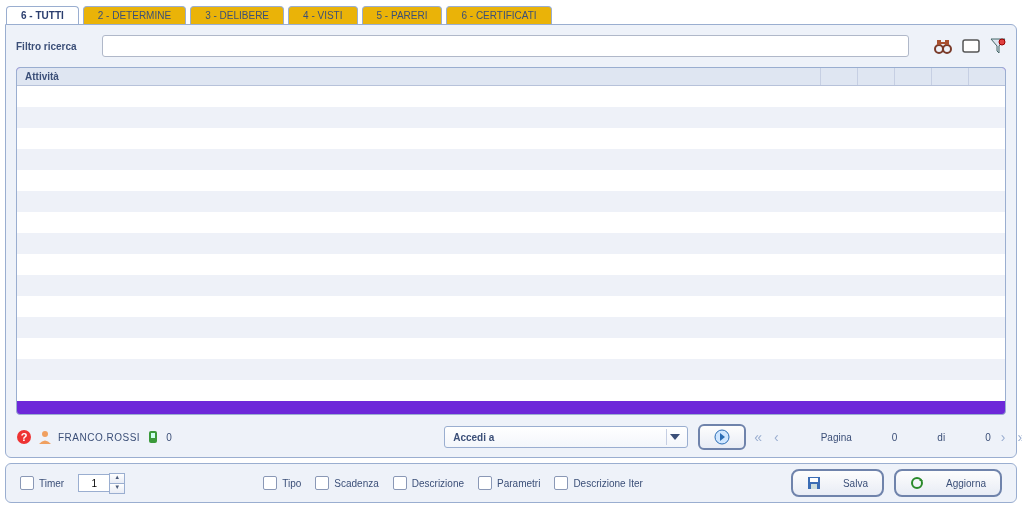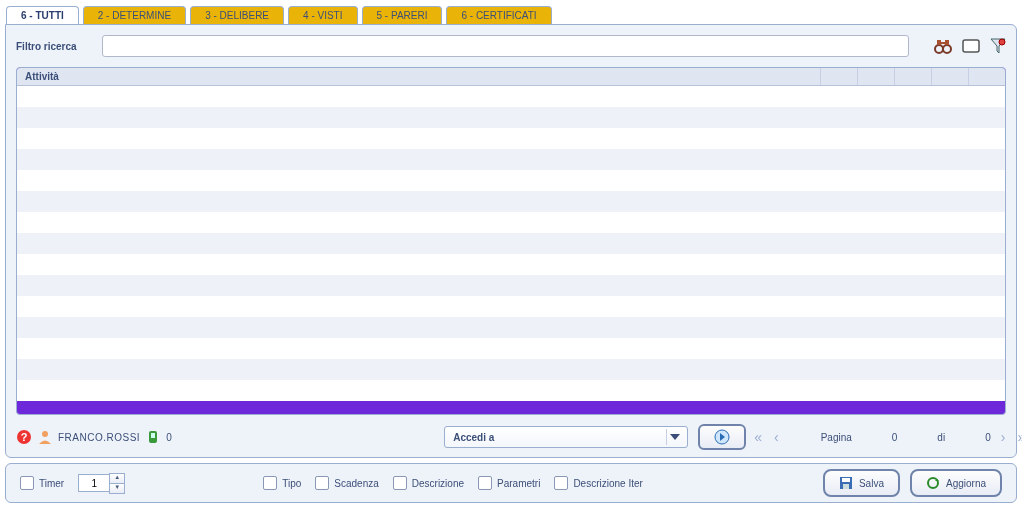--- a/index.html
+++ b/index.html
@@ -69,21 +69,21 @@
     width:12px; height:12px; border:1px solid #8a98b6; border-radius:2px; background:#fff;
   }
   .spinner { display:flex; align-items:center; }
   .spinner input { width:30px; height:16px; border:1px solid #9aaed0; border-right:none; text-align:center; font-size:10px; padding:0; }
   .spinner-btns { display:flex; flex-direction:column; }
   .spinner-btns div { width:14px; height:9px; border:1px solid #9aaed0; background:linear-gradient(#fff,#e8ecf5); font-size:6px; line-height:7px; text-align:center; cursor:pointer; }
   .spinner-btns div:first-child { border-bottom:none; }
 
   .btn {
     height:24px; border:2px solid #6f83ab; border-radius:8px; background:linear-gradient(#fdfdfd,#e8ecf5);
-    display:inline-flex; align-items:center; gap:6px; padding:0 14px; font-size:10px; color:#3b4f78; cursor:pointer;
+    display:inline-flex; align-items:center; gap:22px; padding:0 14px; font-size:10px; color:#3b4f78; cursor:pointer;
   }
   .bottom-right { margin-left:auto; display:flex; gap:10px; }
 </style>
 </head>
 <body>
 
 <div class="app">
 
   <div class="tabs">
     <div class="tab active">6 - TUTTI</div>

